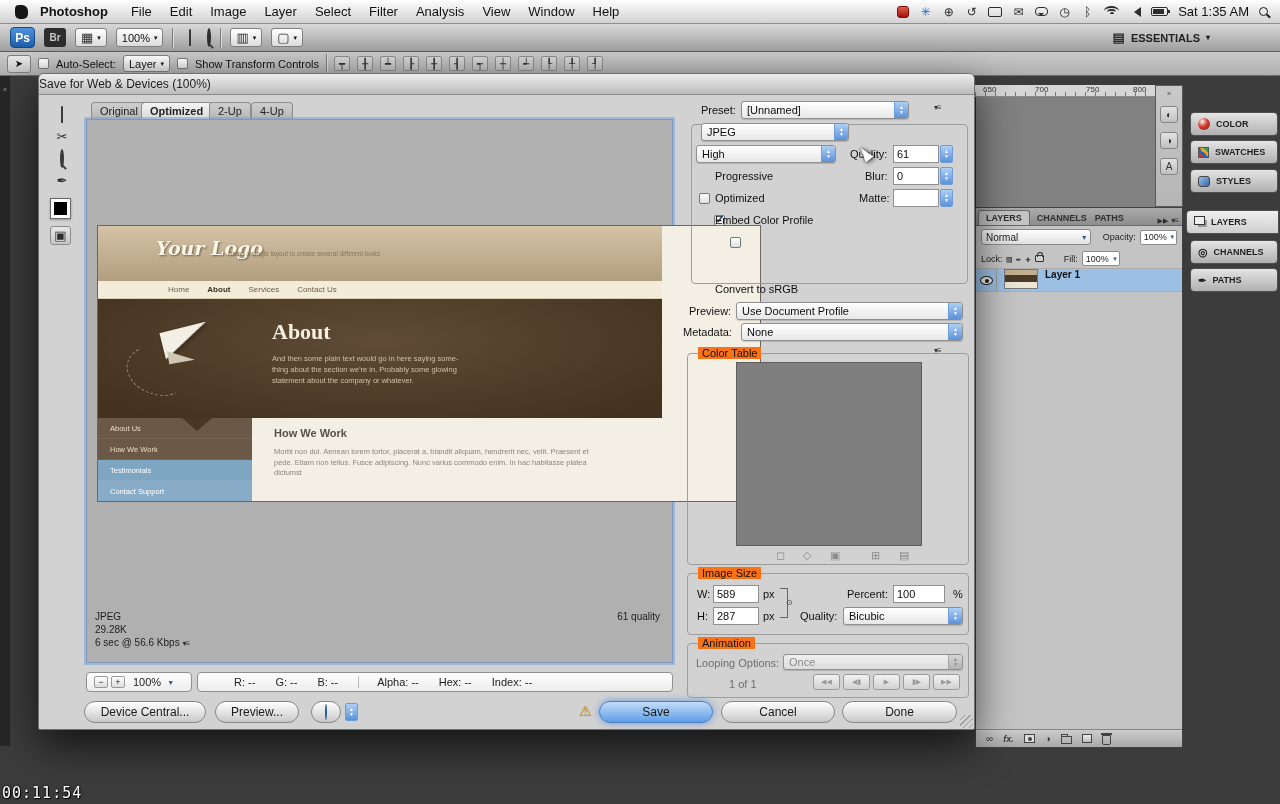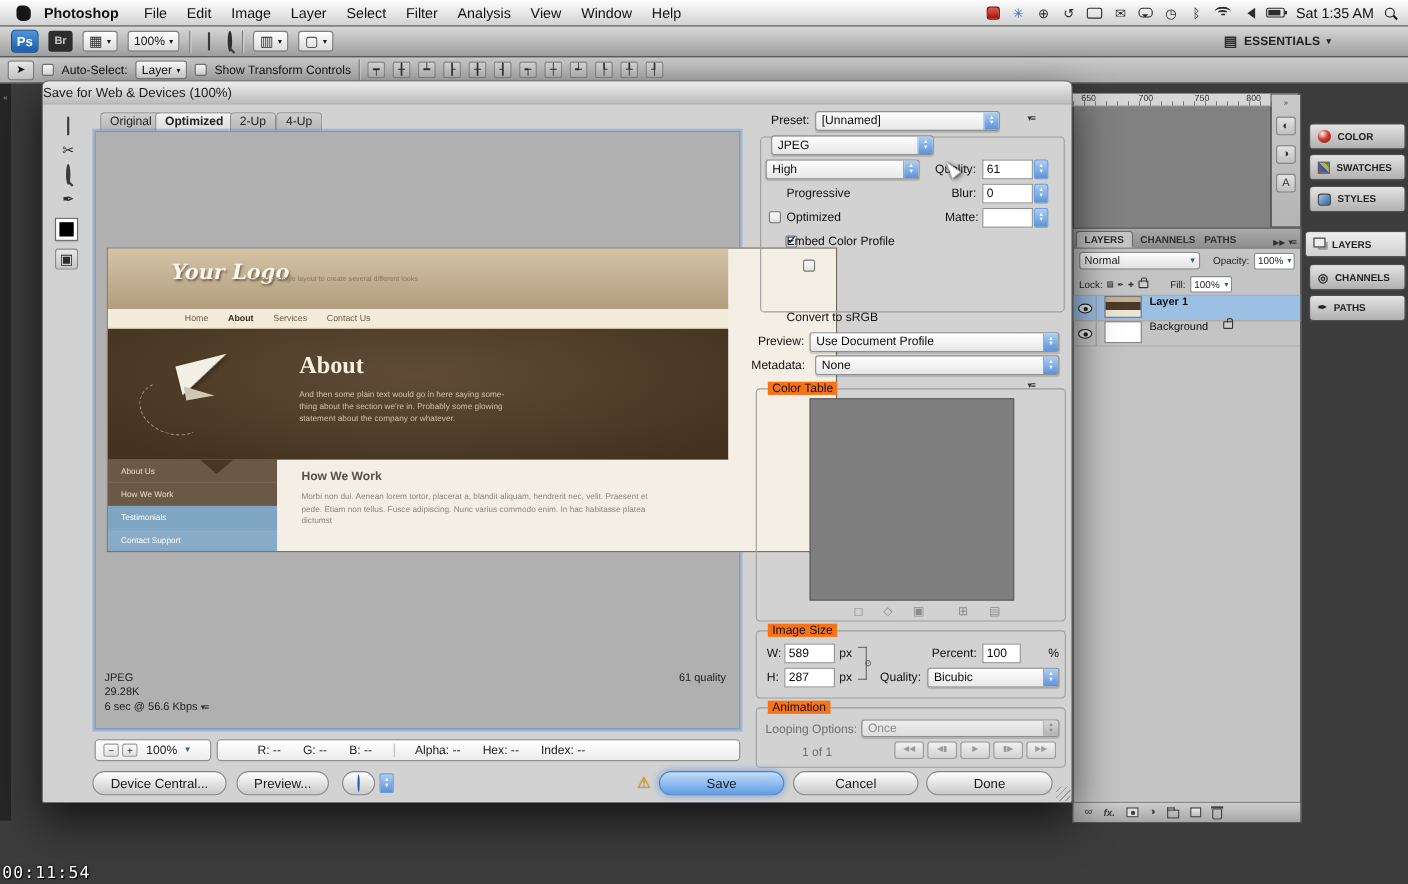--- a/index.html
+++ b/index.html
@@ -290,28 +290,20 @@
         <span class="dn">▾</span>
       </span>
   </div>
   <div class="llayer sel">
     <span class="leye">
         <span class="eyeic"></span>
       </span>
     <span class="lthumb" style="background:linear-gradient(180deg,#c4af8f 0 26%,#4a3a29 26% 66%,#ece5d4 66% 100%)"></span>
     <span class="lname">Layer 1</span>
   </div>
-  <div class="llayer">
-    <span class="leye">
-        <span class="eyeic"></span>
-      </span>
-    <span class="lthumb"></span>
-    <span class="lname" style="font-weight:normal">Background</span>
-    <span class="lockcss" style="margin-left:14px"></span>
-  </div>
   <div class="lfoot">
     <span>∞</span>
     <span class="fxic">fx.</span>
     <span class="maskic"></span>
     <span>◑</span>
     <span class="foldic"></span>
     <span class="newlic"></span>
     <span class="trashic"></span>
   </div>
 </div>
@@ -493,21 +485,21 @@
   </div>
   <span class="lab" style="left:658px;top:514px">W:</span>
   <span class="fld" style="left:674px;top:511px;width:46px">589</span>
   <span class="lab" style="left:724px;top:514px">px</span>
   <span class="lab" style="left:658px;top:536px">H:</span>
   <span class="fld" style="left:674px;top:533px;width:46px">287</span>
   <span class="lab" style="left:724px;top:536px">px</span>
   <span class="ab" style="left:741px;top:514px;width:8px;height:30px;border:1px solid #666;border-left:none"></span>
   <span class="ab" style="left:747px;top:524px;font-size:8px;color:#444">⊙</span>
   <span class="lab" style="left:808px;top:514px">Percent:</span>
-  <span class="fld" style="left:854px;top:511px;width:35px">100</span>
+  <span class="fld" style="left:854px;top:511px;width:52px">100</span>
   <span class="lab" style="left:914px;top:514px">%</span>
   <span class="lab" style="left:761px;top:536px">Quality:</span>
   <div class="pop" style="left:804px;top:533px;width:120px">
       <span>Bicubic</span>
       <i class="cap"></i>
     </div>
 
   
   <div class="grp" style="left:648px;top:569px;width:282px;height:55px">
     <span class="grpt" style="left:10px">Animation</span>

